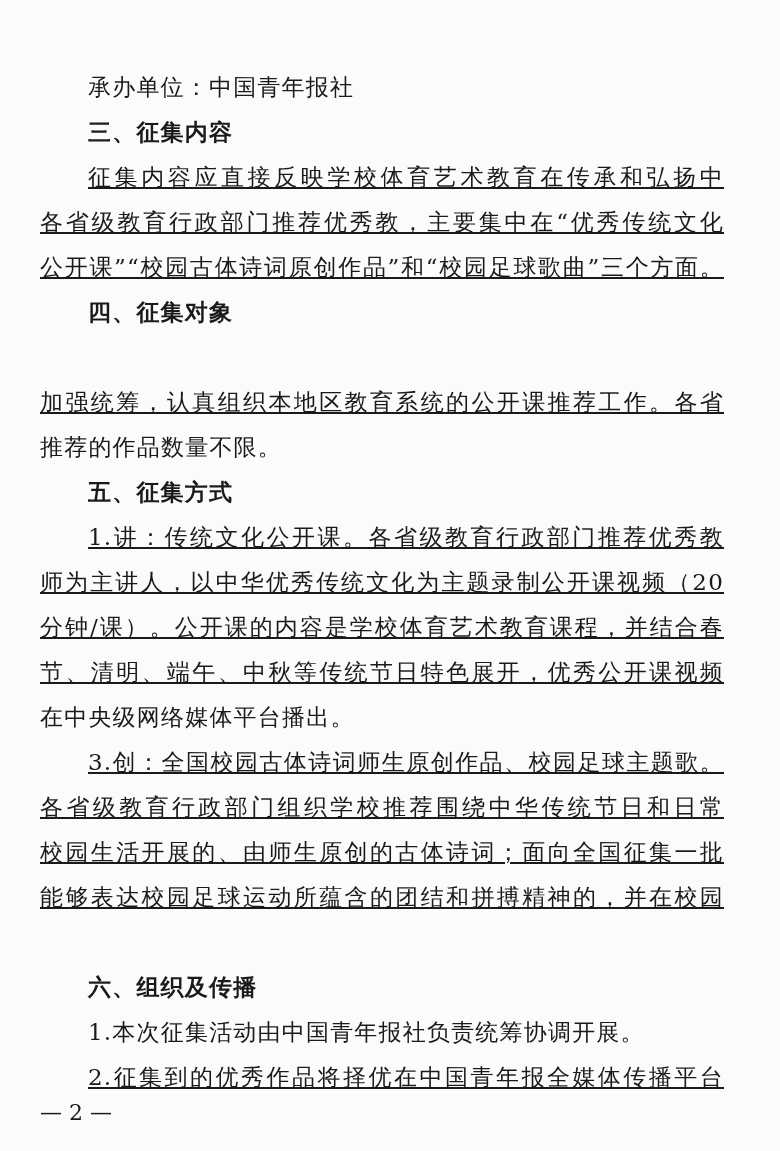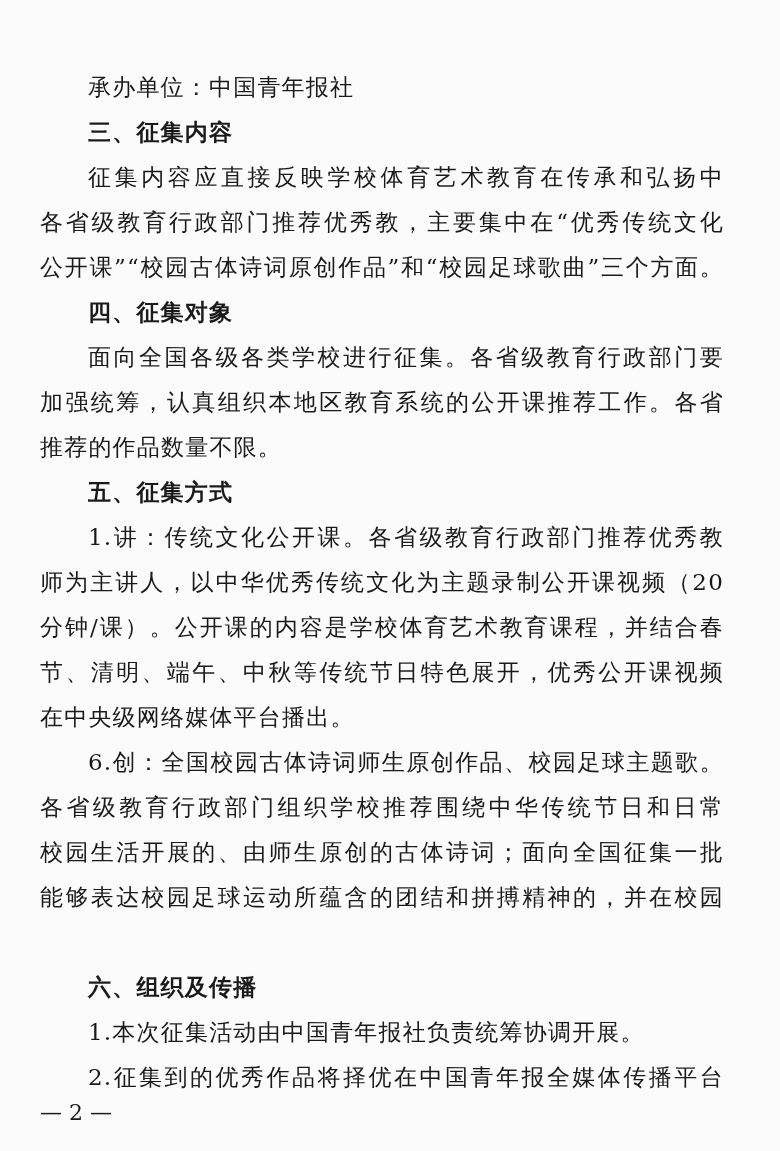--- a/index.html
+++ b/index.html
@@ -16,48 +16,47 @@
       position: absolute;
       left: 40px;
       width: 700px;
       font-size: 23px;
       line-height: 30px;
       white-space: nowrap;
       letter-spacing: 1.2px;
     }
     .indent { left: 88px; }
     .heading { font-family: "DejaVu Sans", "Liberation Sans", sans-serif; font-weight: bold; left: 88px; font-size: 23px; }
-    .justify { text-align: justify; text-align-last: justify; width: 684px; }
+    .justify { text-align: justify; text-align-last: justify; width: 684px; text-decoration: underline; }
     .justify.indent { width: 636px; }
     .footer { position: absolute; left: 40px; top: 1090px; font-size: 22px; line-height: 30px; }
   </style>
 </head>
 <body>
 
 <div class="page">
 
   <div class="line indent" style="top:72px">承办单位：中国青年报社</div>
 
   <div class="line heading" style="top:117px">三、征集内容</div>
   <div class="line indent justify" style="top:162px">征集内容应直接反映学校体育艺术教育在传承和弘扬中</div>
   <div class="line justify" style="top:207px">各省级教育行政部门推荐优秀教，主要集中在“优秀传统文化</div>
   <div class="line justify" style="top:252px">公开课”“校园古体诗词原创作品”和“校园足球歌曲”三个方面。</div>
 
   <div class="line heading" style="top:297px">四、征集对象</div>
-  <div class="line indent justify" style="top:342px">面向全国各级各类学校进行征集。各省级教育行政部门要</div>
   <div class="line justify" style="top:387px">加强统筹，认真组织本地区教育系统的公开课推荐工作。各省</div>
   <div class="line" style="top:432px">推荐的作品数量不限。</div>
 
   <div class="line heading" style="top:477px">五、征集方式</div>
   <div class="line indent justify" style="top:522px">1.讲：传统文化公开课。各省级教育行政部门推荐优秀教</div>
   <div class="line justify" style="top:567px">师为主讲人，以中华优秀传统文化为主题录制公开课视频（20</div>
   <div class="line justify" style="top:612px">分钟/课）。公开课的内容是学校体育艺术教育课程，并结合春</div>
   <div class="line justify" style="top:657px">节、清明、端午、中秋等传统节日特色展开，优秀公开课视频</div>
   <div class="line" style="top:702px">在中央级网络媒体平台播出。</div>
-  <div class="line indent justify" style="top:747px">6.创：全国校园古体诗词师生原创作品、校园足球主题歌。</div>
+  <div class="line indent justify" style="top:747px">3.创：全国校园古体诗词师生原创作品、校园足球主题歌。</div>
   <div class="line justify" style="top:837px">校园生活开展的、由师生原创的古体诗词；面向全国征集一批</div>
   <div class="line justify" style="top:792px">各省级教育行政部门组织学校推荐围绕中华传统节日和日常</div>
   <div class="line justify" style="top:882px">能够表达校园足球运动所蕴含的团结和拼搏精神的，并在校园</div>
 
   <div class="line heading" style="top:972px">六、组织及传播</div>
   <div class="line indent" style="top:1017px">1.本次征集活动由中国青年报社负责统筹协调开展。</div>
   <div class="line indent justify" style="top:1062px;width:636px">2.征集到的优秀作品将择优在中国青年报全媒体传播平台</div>
 
   <div class="footer" style="top:1098px">— 2 —</div>
 </div>

